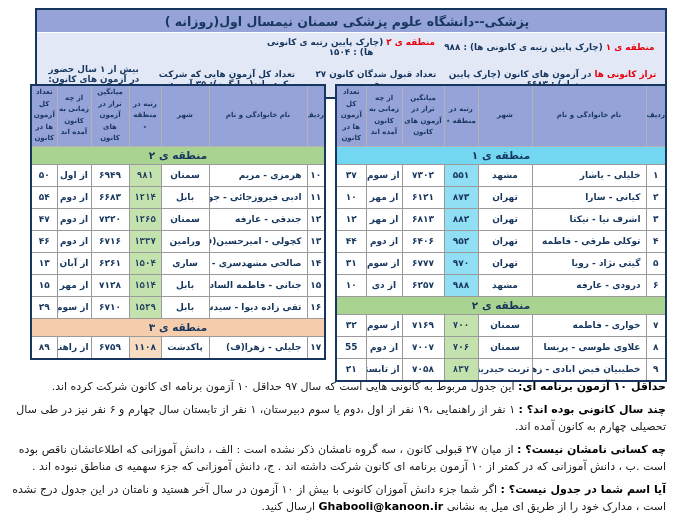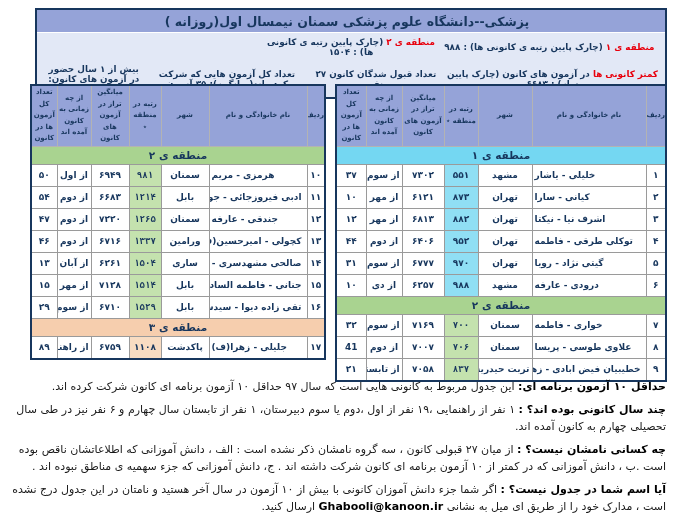--- a/index.html
+++ b/index.html
@@ -51,21 +51,21 @@
     font-size:7px;font-weight:bold;line-height:1.65;
     border:1px solid #b3b3b3;height:50px;padding:1px;
     text-align:center;vertical-align:middle;overflow:hidden;
   }
   .tbl td{
     border:1px solid #9a9a9a;color:var(--text-navy);
     font-size:9px;font-weight:bold;text-align:center;
     height:21px;padding:0 2px;white-space:nowrap;overflow:hidden;
     vertical-align:middle;
   }
-  .tbl td.name{text-align:left;padding-right:5px;}
+  .tbl td.name{text-align:right;padding-right:5px;}
   .tbl tr.section-row td{font-size:10.5px;height:17px;}
   .sec-r1{background:var(--r1s);}  .cell-r1{background:var(--r1c);}
   .sec-r2{background:var(--r2s);}  .cell-r2{background:var(--r2c);font-family:Liberation Mono, monospace;}
   .sec-r3{background:var(--r3s);margin-left:12px;}  .cell-r3{background:var(--r3c);}
 
   
   .notes{
     position:absolute;top:378px;right:10px;left:8px;
     color:#1a1a1a;font-size:11px;line-height:1.55;text-align:right;
   }
@@ -78,21 +78,21 @@
 
 <div class="page">
 
   <div class="header-block">
     <div class="title-row">پزشکی--دانشگاه علوم پزشکی سمنان نیمسال اول(روزانه )</div>
     <div class="info-row" id="info-row-1">
         <div class="info-cell"><span class="red-label">منطقه ی ۱ </span>(چارک پایین رتبه ی کانونی ها) : ۹۸۸</div>
         <div class="info-cell"><span class="red-label">منطقه ی ۲ </span>(چارک پایین رتبه ی کانونی ها) : ۱۵۰۴</div>
       </div>
     <div class="info-row" id="info-row-2">
-        <div class="info-cell"><span class="red-label">کمتر کانونی ها </span>در آزمون های کانون (چارک پایین تراز) : ۶۶۸۳</div>
+        <div class="info-cell"><span class="red-label">تراز کانونی ها </span>در آزمون های کانون (چارک پایین تراز) : ۶۶۸۳</div>
         <div class="info-cell">تعداد قبول شدگان کانون ۲۷ نفر</div>
         <div class="info-cell">تعداد کل آزمون هایی که شرکت کرده اند(میانگین): ۳۵ آزمون</div>
         <div class="info-cell">بیش از ۱ سال حضور در آزمون های کانون: ۲۰ نفر</div>
       </div>
   </div>
 
   <div class="tables">
     <table class="tbl" id="table-right" style="width: 330px;">
         <colgroup>
           <col style="width: 20px;">
@@ -182,21 +182,21 @@
             <td>از سوم</td>
             <td>۳۲</td>
           </tr>
           <tr>
             <td>۸</td>
             <td class="name">علاوی طوسی - پریسا</td>
             <td>سمنان</td>
             <td class="cell-r2">۷۰۶</td>
             <td>۷۰۰۷</td>
             <td>از دوم</td>
-            <td>41</td>
+            <td>55</td>
           </tr>
           <tr>
             <td>۹</td>
             <td class="name">خطیبیان فیض ابادی - زهرا</td>
             <td>تربت حیدریه</td>
             <td class="cell-r2">۸۳۷</td>
             <td>۷۰۵۸</td>
             <td>از تابستان</td>
             <td>۲۱</td>
           </tr>

